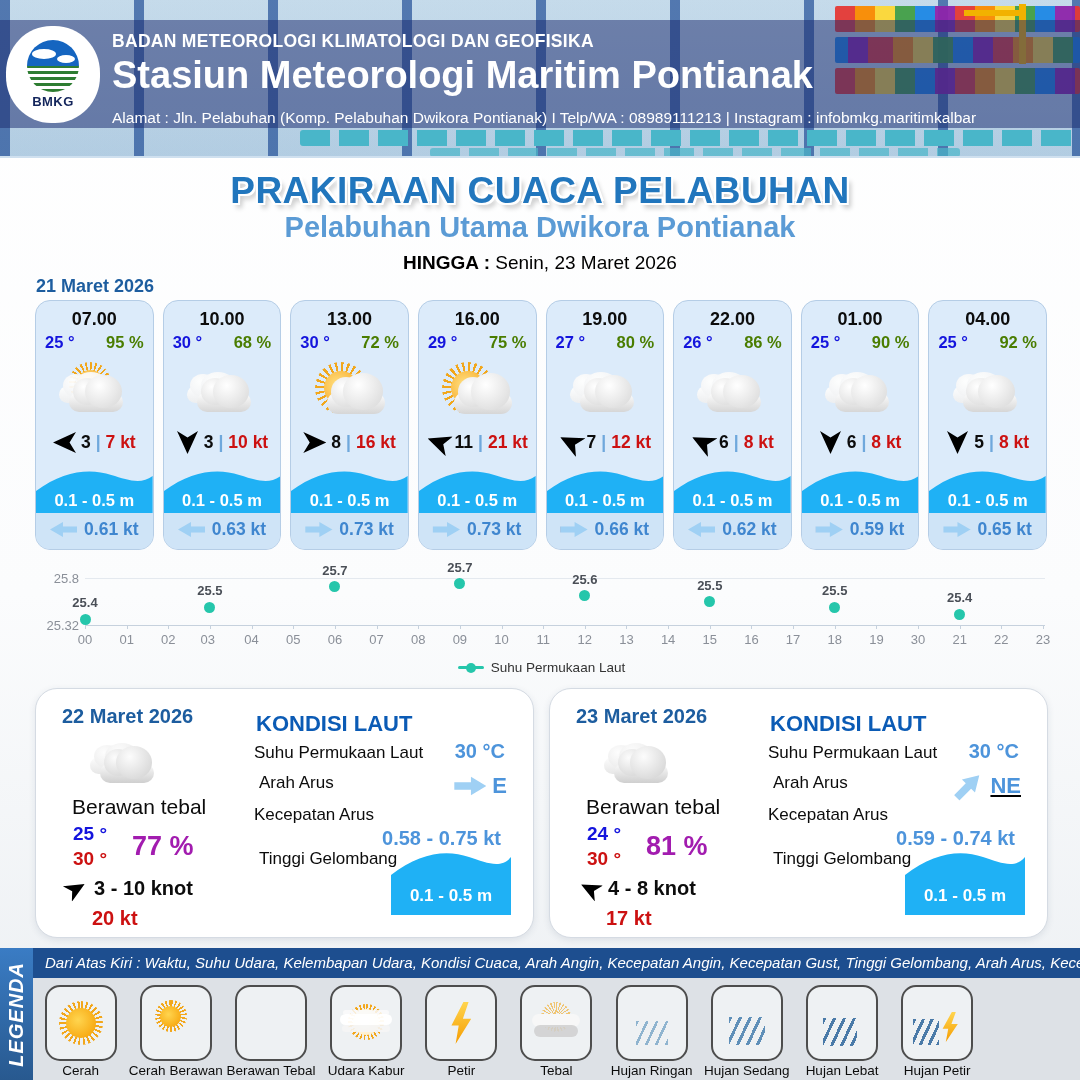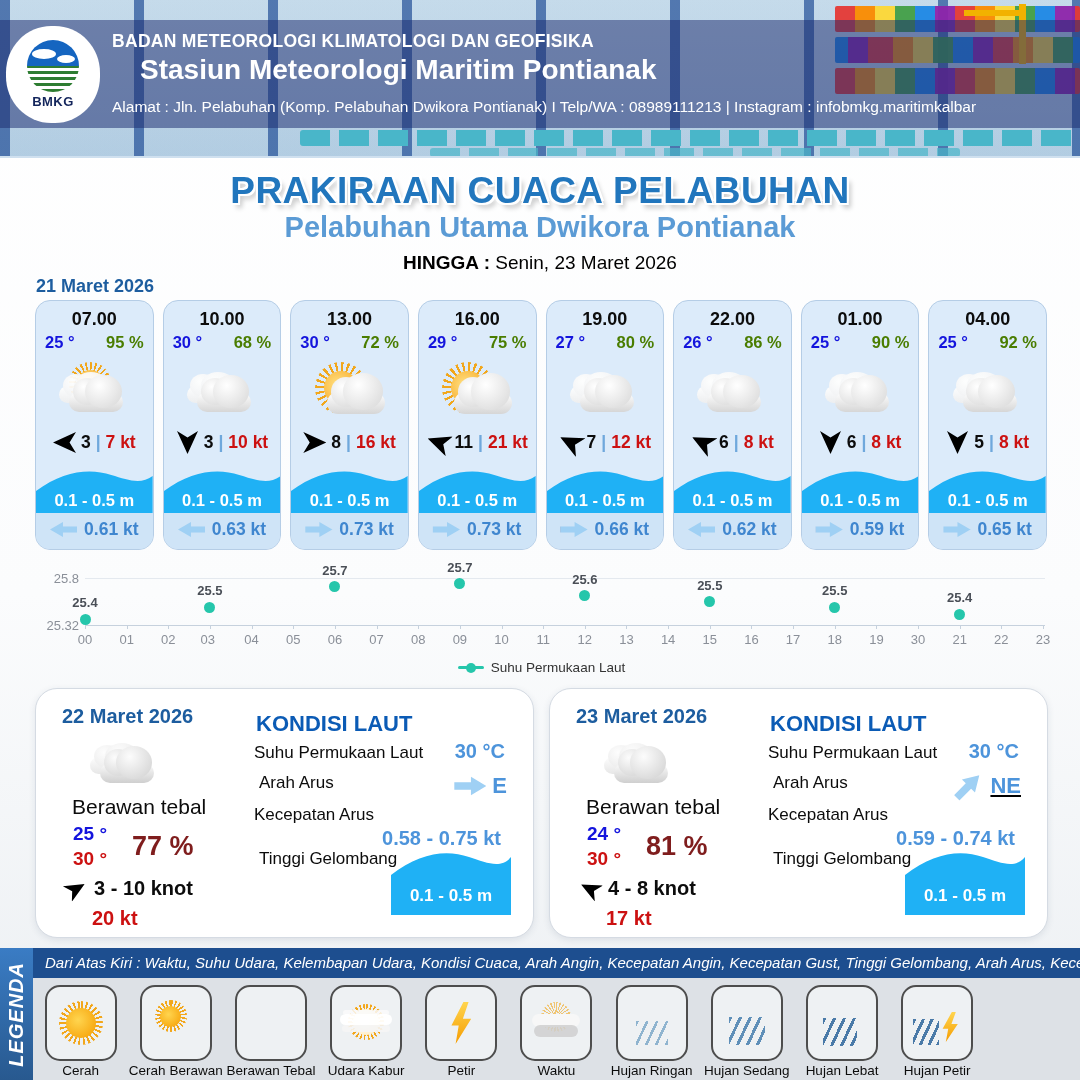--- a/index.html
+++ b/index.html
@@ -31,21 +31,21 @@
   .emblem .et{position:absolute;top:0;left:0;right:0;height:50%;
        background:#1565c0;}
   .emblem .et::before,.emblem .et::after{content:'';position:absolute;background:#fff;border-radius:50%;}
   .emblem .et::before{width:24px;height:10px;left:5px;top:9px;}
   .emblem .et::after{width:18px;height:8px;right:4px;top:15px;}
   .emblem .eb{position:absolute;bottom:0;left:0;right:0;height:50%;
        background:repeating-linear-gradient(0deg,#2e7d32 0 3px,#ffffff 3px 6px);}
   .logo .bmkg{font-size:13px;font-weight:bold;color:#14265c;letter-spacing:.5px;}
   .h-text{position:absolute;left:112px;top:31px;z-index:3;color:#fff;}
   .h-agency{font-size:17.5px;font-weight:bold;letter-spacing:.3px;}
-  .h-station{font-size:28px;font-weight:bold;margin-top:2px;margin-left:28px;}
+  .h-station{font-size:38px;font-weight:bold;margin-top:2px;}
   .h-address{font-size:15.5px;margin-top:12px;}
   .h-bottomline{position:absolute;left:0;top:156px;width:1080px;height:2px;background:#cfe0ef;}
 
   
   .title-main{position:absolute;left:0;top:170px;width:1080px;text-align:center;
       font-size:37px;font-weight:800;letter-spacing:.5px;color:#2176bd;
       text-shadow:2px 2px 0 #fff,-2px -2px 0 #fff,2px -2px 0 #fff,-2px 2px 0 #fff,4px 5px 5px rgba(0,0,0,.22);}
   .title-sub{position:absolute;left:0;top:211px;width:1080px;text-align:center;
       font-size:29px;font-weight:bold;color:#5b9bd5;}
   .valid-row{position:absolute;left:0;top:252px;width:1080px;display:flex;justify-content:center;gap:85px;
@@ -117,21 +117,21 @@
   .daycards{position:absolute;left:35px;top:688px;width:1013px;height:250px;display:flex;gap:15px;}
   .dcard{position:relative;flex:1;background:#fff;border:1.5px solid #d5dbe3;border-radius:22px;
          box-shadow:0 2px 7px rgba(40,60,90,.10);}
   .d-date{position:absolute;left:26px;top:16px;font-size:20px;font-weight:bold;color:#1d5d9f;}
   .d-icon{position:absolute;left:52px;top:46px;}
   .d-icon .cb{--c1:#fdfdfd;--c2:#e6e6e6;}
   .d-icon .cf{--c1:#fcfcfc;--c2:#cfcfcf;}
   .d-cond{position:absolute;left:36px;top:106px;font-size:21px;color:#0c0c0c;}
   .d-tmin{position:absolute;left:37px;top:134px;font-size:19px;font-weight:bold;color:#1414dd;}
   .d-tmax{position:absolute;left:37px;top:159px;font-size:19px;font-weight:bold;color:#cc1111;}
-  .d-hum{position:absolute;left:96px;top:142px;font-size:27px;font-weight:bold;color:#7f1d1d;}
+  .d-hum{position:absolute;left:96px;top:142px;font-size:27px;font-weight:bold;color:#a21caf;}
   .d-windrow{position:absolute;left:30px;top:188px;display:flex;align-items:center;gap:8px;
              font-size:20px;font-weight:bold;color:#0c0c0c;}
   .d-windrow .dart{width:20px;height:18px;}
   .d-gust{position:absolute;left:56px;top:218px;font-size:20px;font-weight:bold;color:#cc1111;}
   .d-seatitle{position:absolute;left:220px;top:22px;font-size:22px;font-weight:bold;color:#0b5bb5;}
   .d-lab{position:absolute;font-size:17px;color:#0c0c0c;}
   .d-val{position:absolute;font-size:20px;font-weight:bold;color:#4d94db;}
   .d-arrow-row{position:absolute;display:flex;align-items:center;gap:6px;}
   .d-arrow-row .barrow{width:32px;height:21px;}
   .d-dir{font-size:22px;font-weight:bold;color:#4d94db;}
@@ -707,21 +707,21 @@
         </div>
         <div class="litem">
           <div class="lbox">
        <div class="licon licon-fog">
          <span class="p1"></span>
               <span class="p2"></span>
               <span class="p3"></span>
               <span class="p4"></span>
        </div>
      </div>
-     <div class="llabel">Waktu</div>
+     <div class="llabel">Tebal</div>
         </div>
         <div class="litem">
           <div class="lbox">
        <div class="licon licon-rain-light">
          <span class="p1"></span>
               <span class="p2"></span>
               <span class="p3"></span>
               <span class="p4"></span>
        </div>
      </div>

